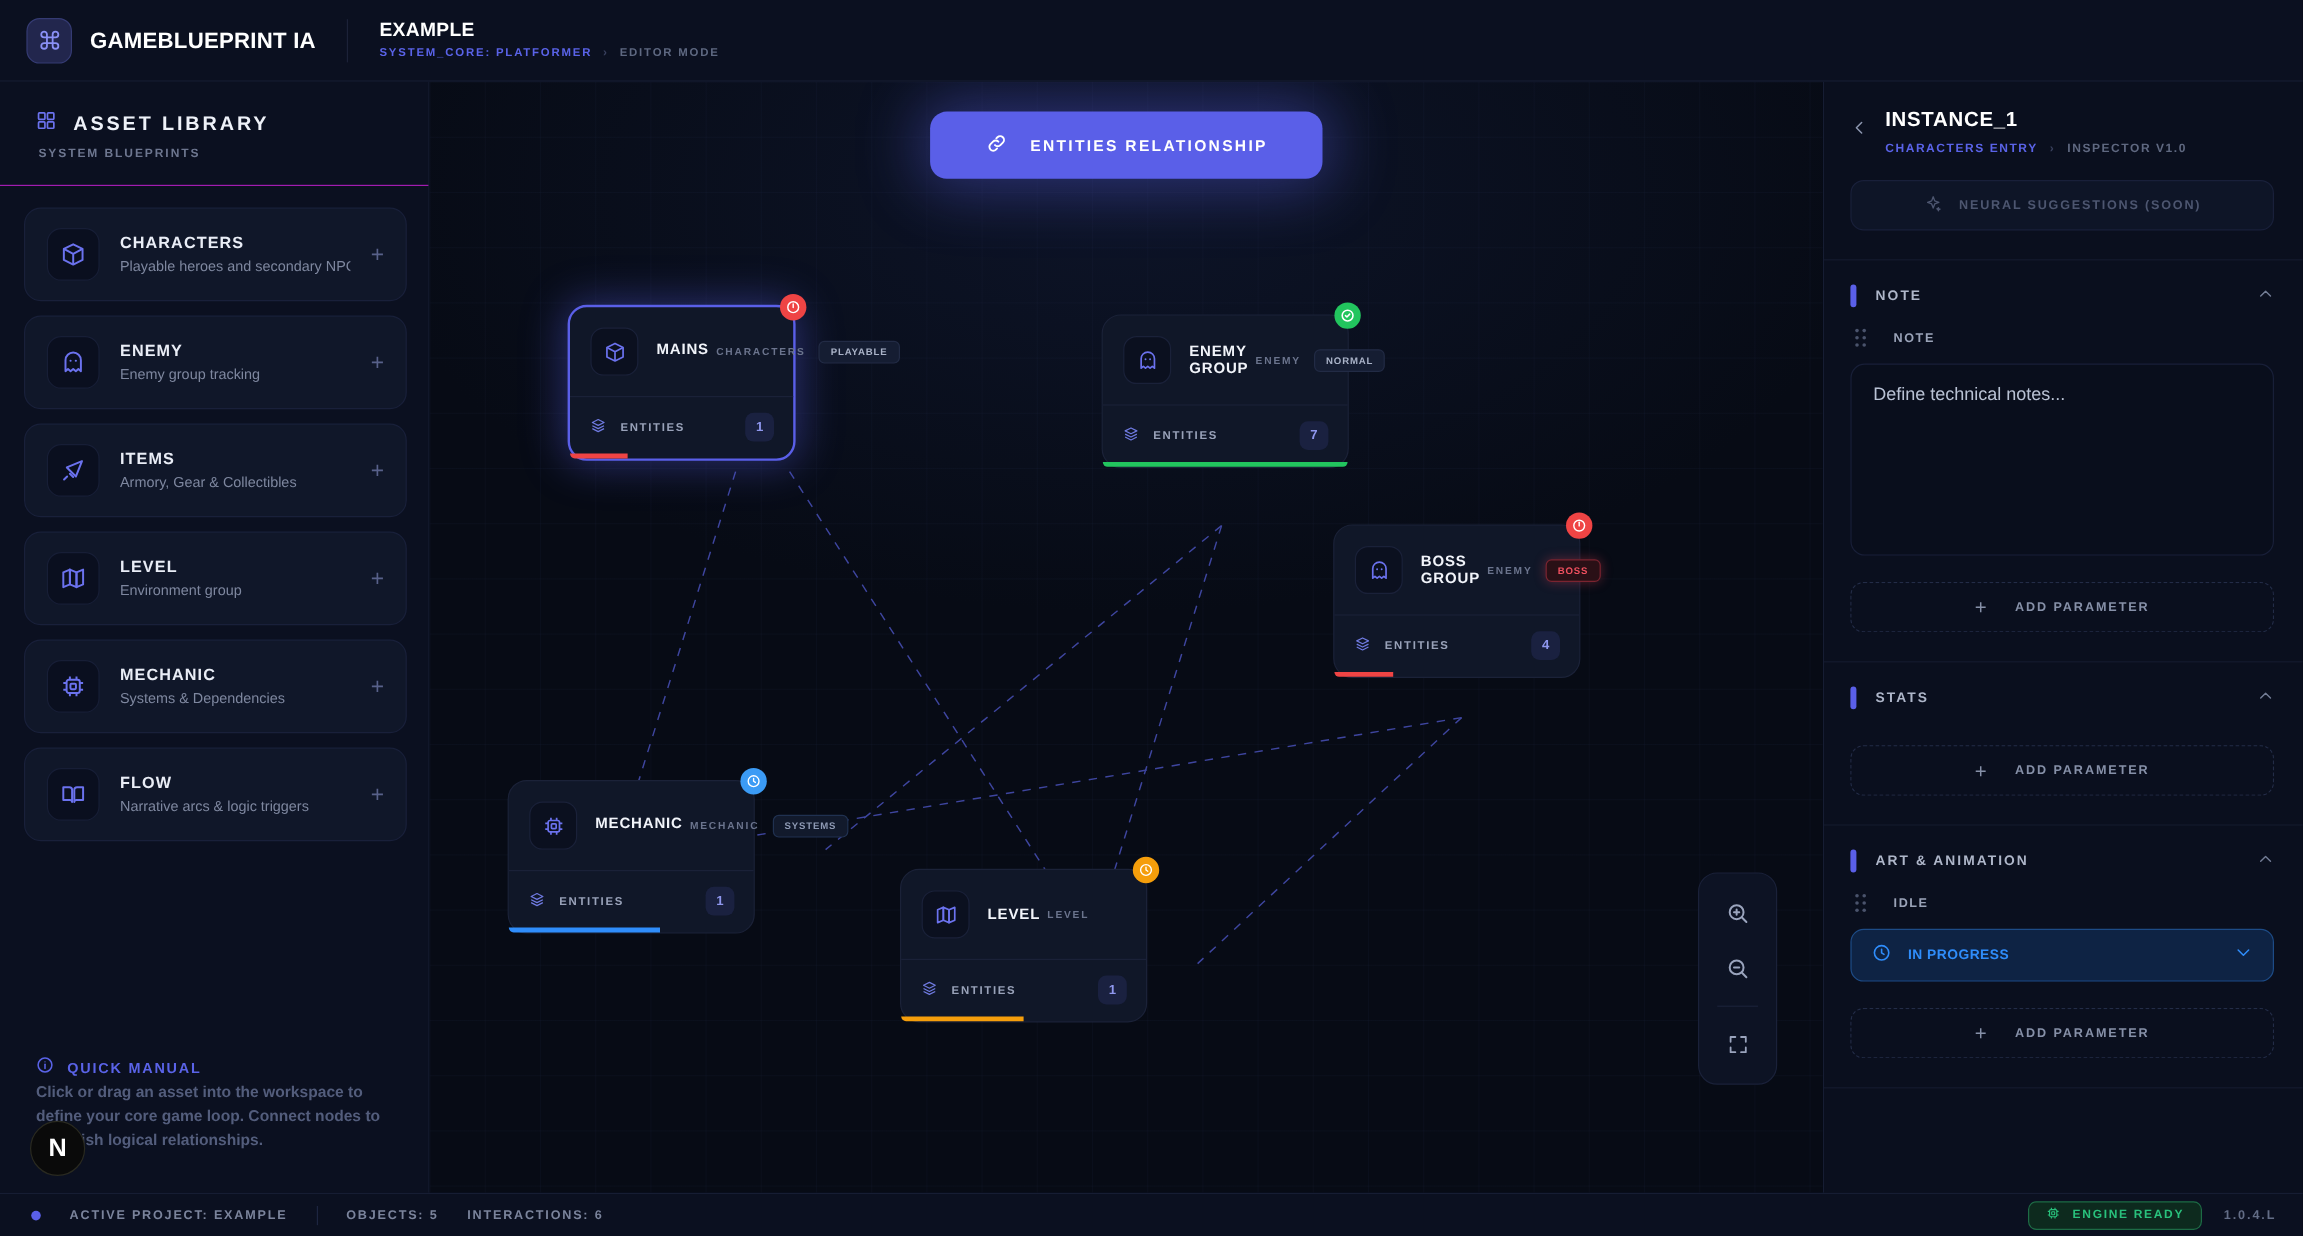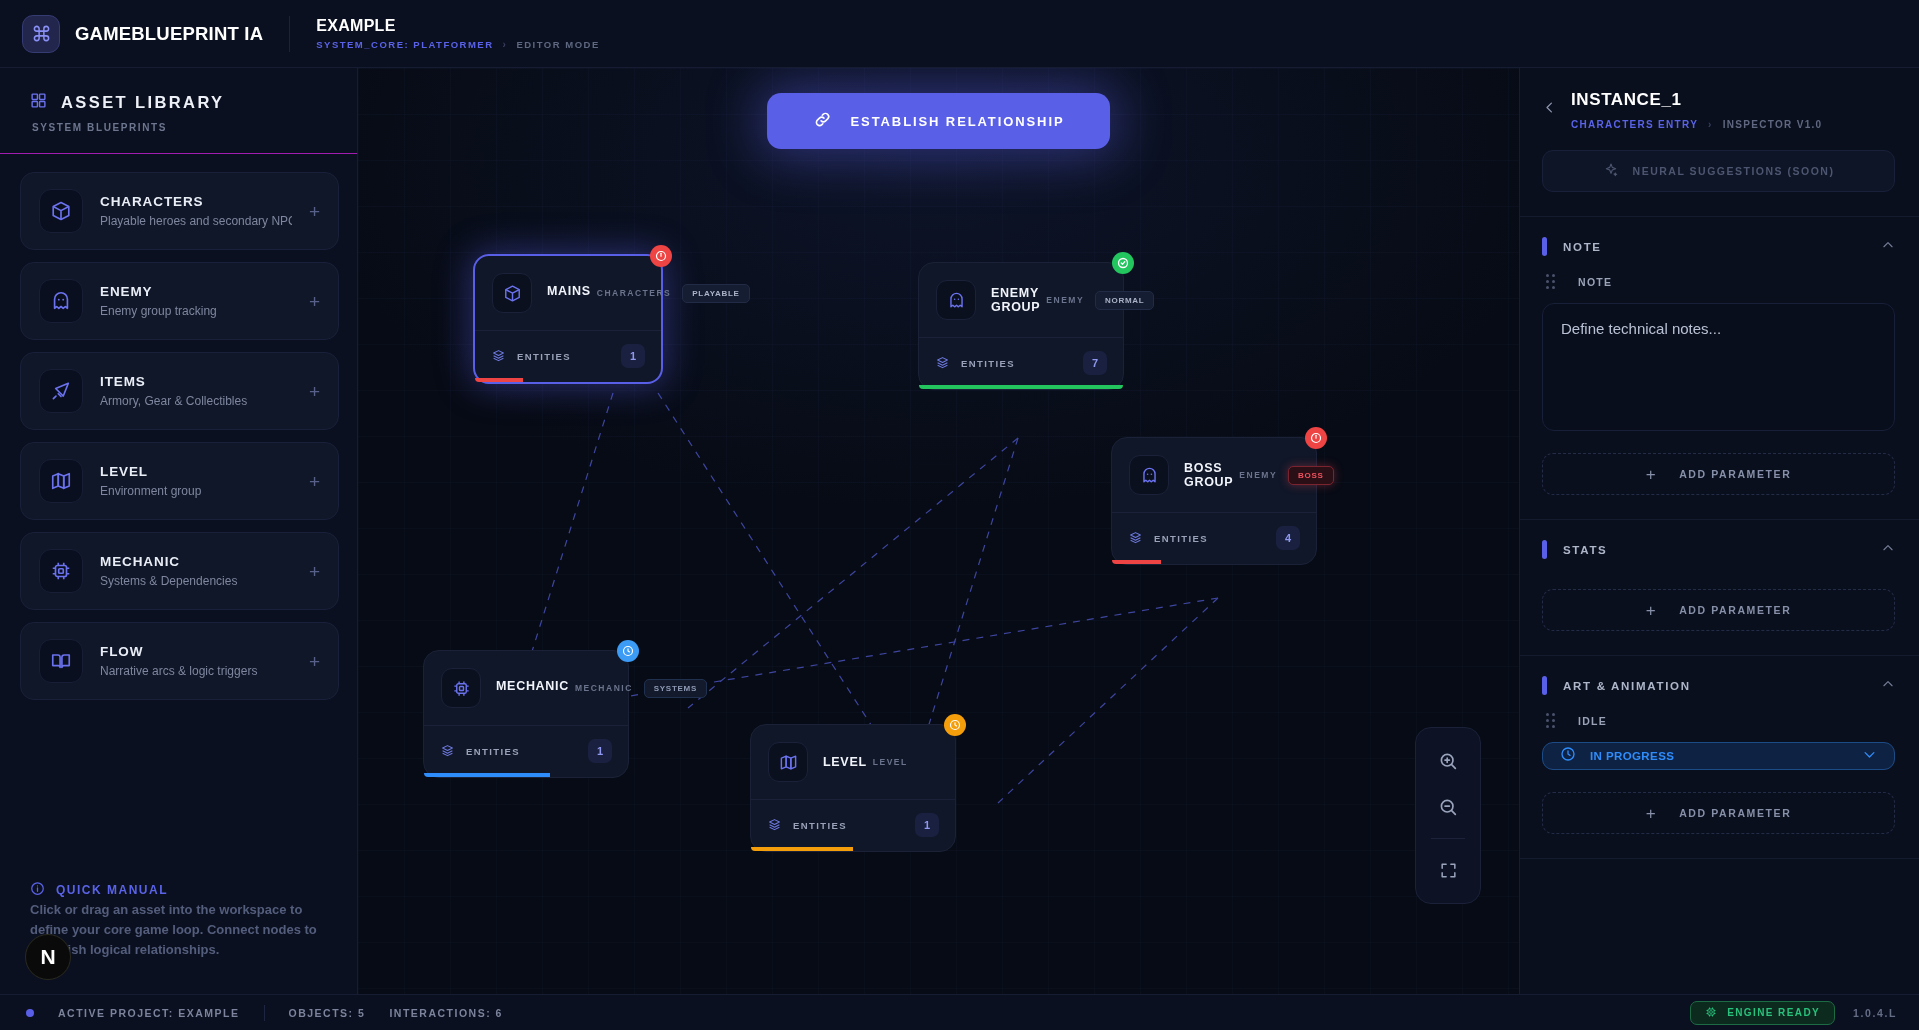--- a/index.html
+++ b/index.html
@@ -214,33 +214,33 @@
   .sec-head { display: flex; align-items: center; justify-content: space-between; margin-bottom: 18px; }
   .sec-head-l { display: flex; align-items: center; gap: 16px; }
   .sec-accent { width: 5px; height: 19px; border-radius: 3px; background: #5a5fe8; }
   .sec-title { font-size: 11.5px; font-weight: bold; letter-spacing: 1.7px; color: #aeb6c9; }
   .sec-chev { color: #737d96; font-size: 12px; }
   .param-label-row { display: flex; align-items: center; gap: 23px; margin-bottom: 14px; }
   .grip { display: grid; grid-template-columns: 3px 3px; gap: 3px; margin-left: 4px; }
   .grip i { width: 3px; height: 3px; background: #4a536c; border-radius: 50%; display: block; }
   .param-label { font-size: 10.5px; font-weight: bold; letter-spacing: 1.3px; color: #9aa3b8; }
   .note-box {
-    height: 128px; border-radius: 12px;
+    height: 160px; border-radius: 12px;
     background: #090e1c; border: 1px solid #181f38;
     padding: 16px 18px; font-size: 15px; color: #b9c2d4;
   }
   .add-param {
     margin-top: 22px; height: 42px; border-radius: 11px;
     border: 1px dashed #232c47;
     display: flex; align-items: center; justify-content: center; gap: 22px;
     font-size: 10.5px; font-weight: bold; letter-spacing: 1.6px; color: #8690a8;
   }
   .add-plus { font-size: 17px; font-weight: 300; color: #8690a8; line-height: 1; }
   .status-select {
-    height: 28px; border-radius: 11px;
+    height: 44px; border-radius: 11px;
     background: #0e2344; border: 1px solid #1d4b86;
     display: flex; align-items: center; padding: 0 17px; gap: 14px;
   }
   .status-text { flex: 1 1 auto; font-size: 11.5px; font-weight: bold; letter-spacing: .4px; color: #2f8dfb; }
 
   
   .statusbar {
     height: 36px; flex: 0 0 36px;
     background: #0b1020; border-top: 1px solid #161d33;
     display: flex; align-items: center; padding: 0 22px 0 26px;
@@ -426,21 +426,21 @@
     <div class="canvas">
       <div class="canvas-grid"></div>
 
       <div class="rel-btn">
         <span>
           <svg width="19" height="19" viewBox="0 0 24 24" fill="none" stroke="#fff" stroke-width="2" stroke-linecap="round">
             <path d="M10.2 13.8a4 4 0 0 0 5.7 0l2.6-2.6a4 4 0 1 0-5.7-5.7l-1.2 1.2"></path>
             <path d="M13.8 10.2a4 4 0 0 0-5.7 0l-2.6 2.6a4 4 0 1 0 5.7 5.7l1.2-1.2"></path>
           </svg>
         </span>
-        <span>ESTABLISH RELATIONSHIP</span>
+        <span>ENTITIES RELATIONSHIP</span>
       </div>
 
       <svg class="edges" viewBox="0 0 1161 926" preserveAspectRatio="none">
         <g stroke="#4850b8" stroke-width="1.2" stroke-dasharray="7 7" fill="none" opacity=".85">
           <path d="M255 325 L150 660"></path>
           <path d="M300 325 L560 730"></path>
           <path d="M660 370 L330 640"></path>
           <path d="M660 370 L545 740"></path>
           <path d="M860 530 L200 640"></path>
           <path d="M860 530 L640 735"></path>

